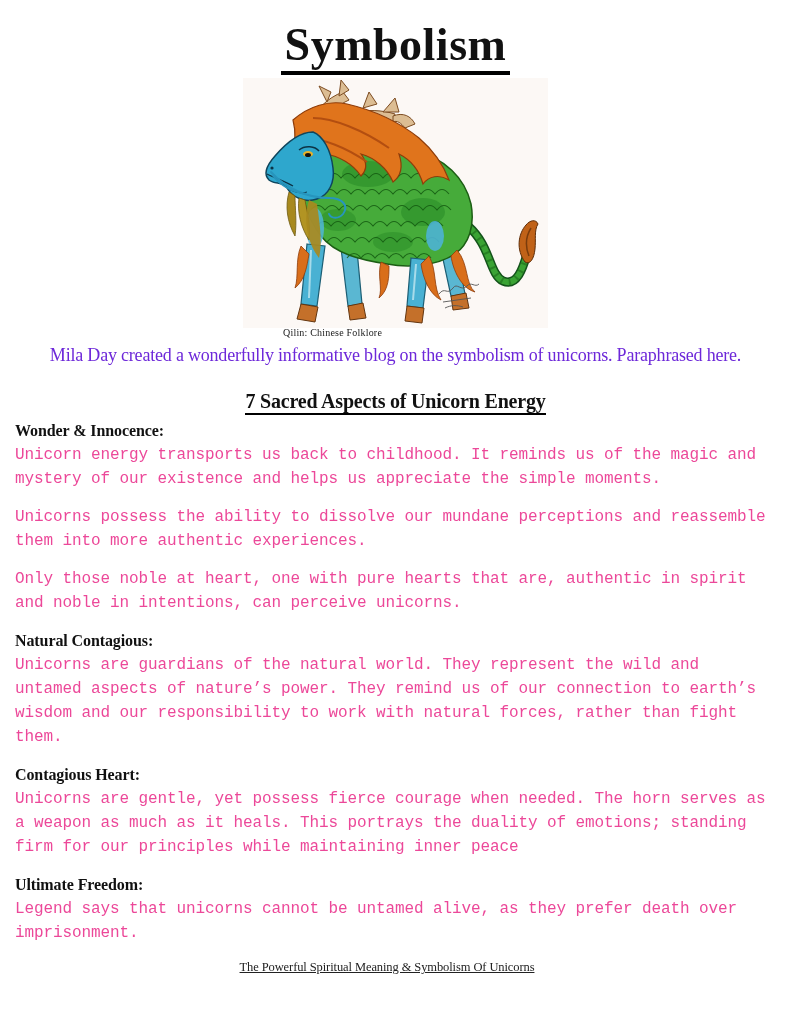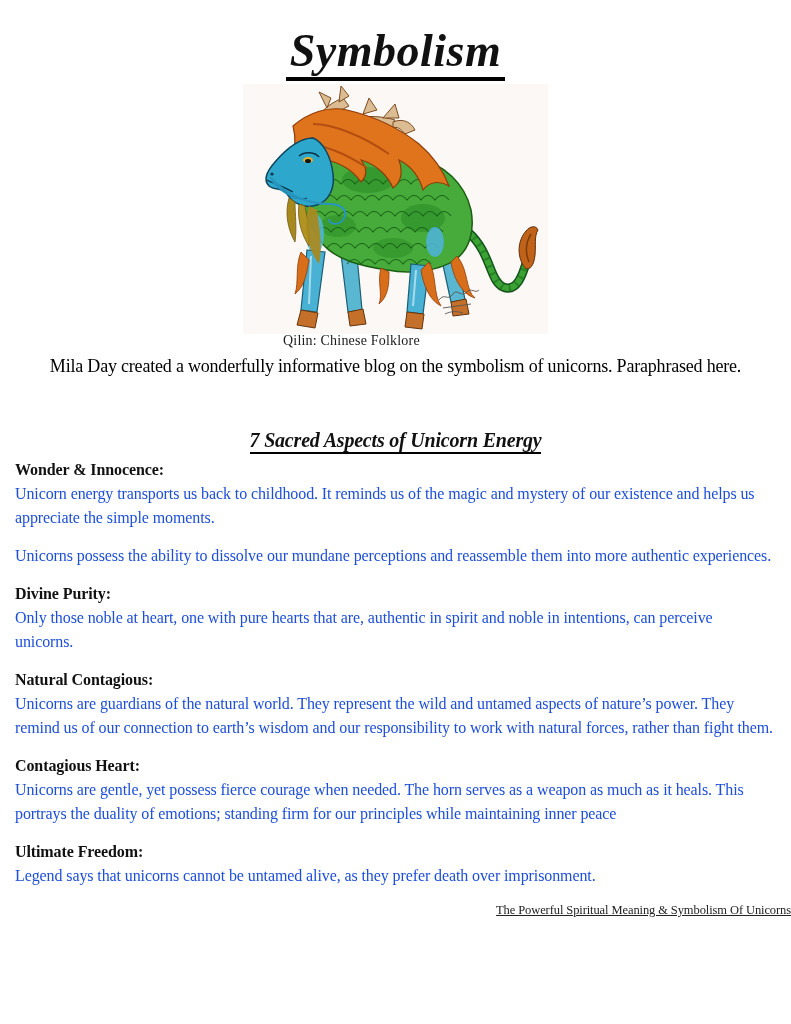--- a/index.html
+++ b/index.html
@@ -6,73 +6,73 @@
   html, body { background: #ffffff; }
   body {
     width: 791px; height: 1024px;
     font-family: "Liberation Serif", serif;
     color: #111111;
     overflow: hidden;
   }
   .page { width: 791px; height: 1024px; position: relative; }
 
   
-  .title-wrap { text-align: center; padding-top: 26px; font-style: italic; }
+  .title-wrap { text-align: center; padding-top: 20px; }
   .page-title {
     display: inline-block;
     font-family: "Liberation Serif", serif;
     font-size: 46px; font-weight: 700;
     letter-spacing: 0.5px;
     line-height: 1.08;
     border-bottom: 4px solid #000;
     padding: 0 4px 1px 4px;
   }
 
   
   figure.qilin { width: 305px; margin: 3px auto 0 auto; }
   figure.qilin svg { display: block; }
   .caption {
-    font-size: 14px; color: #1a1a1a;
+    font-size: 10px; color: #1a1a1a;
     padding-left: 40px; margin-top: -1px;
     letter-spacing: 0.2px;
   }
 
   
   .intro {
     text-align: center;
     font-size: 18px;
     letter-spacing: -0.2px;
     margin-top: 7px;
-    color: #000000;
-  }
-
-  
-  .section-heading-wrap { text-align: center; margin-top: 52px; font-style: italic; }
+    color: #6d28d9;
+  }
+
+  
+  .section-heading-wrap { text-align: center; margin-top: 24px; }
   .section-heading {
     display: inline-block;
     font-size: 20px; font-weight: 700;
     letter-spacing: -0.2px;
     border-bottom: 2px solid #000;
     padding-bottom: 0px;
   }
 
   
   .aspects {
     padding: 4px 18px 0 15px;
     font-size: 16px;
     line-height: 24px;
     letter-spacing: -0.1px;
   }
   .aspect { margin-bottom: 14px; }
   .aspect:last-child { margin-bottom: 12px; }
   .aspect-label { font-weight: 700; display: block; }
-  .aspect-text { display: block; color: #1d4ed8; }
-
-  
-  .footer-row { text-align: right; margin-top: 1px; }
+  .aspect-text { display: block; color: #ec4899; font-family: Liberation Mono, monospace; }
+
+  
+  .footer-row { text-align: center; padding-right: 17px; margin-top: 1px; }
   .footer-link {
     font-size: 12.5px;
     color: #222222;
     text-decoration: underline;
     letter-spacing: -0.1px;
     cursor: pointer;
   }
 </style>
 </head>
 <body>
@@ -191,21 +191,20 @@
 
   <div class="aspects">
     <div class="aspect">
       <span class="aspect-label">Wonder &amp; Innocence:</span>
       <span class="aspect-text">Unicorn energy transports us back to childhood. It reminds us of the magic and mystery of our existence and helps us appreciate the simple moments.</span>
     </div>
     <div class="aspect">
       <span class="aspect-text">Unicorns possess the ability to dissolve our mundane perceptions and reassemble them into more authentic experiences.</span>
     </div>
     <div class="aspect">
-      <span class="aspect-label">Divine Purity:</span>
       <span class="aspect-text">Only those noble at heart, one with pure hearts that are, authentic in spirit and noble in intentions, can perceive unicorns.</span>
     </div>
     <div class="aspect">
       <span class="aspect-label">Natural Contagious:</span>
       <span class="aspect-text">Unicorns are guardians of the natural world. They represent the wild and untamed aspects of nature’s power. They remind us of our connection to earth’s wisdom and our responsibility to work with natural forces, rather than fight them.</span>
     </div>
     <div class="aspect">
       <span class="aspect-label">Contagious Heart:</span>
       <span class="aspect-text">Unicorns are gentle, yet possess fierce courage when needed. The horn serves as a weapon as much as it heals. This portrays the duality of emotions; standing firm for our principles while maintaining inner peace</span>
     </div>

